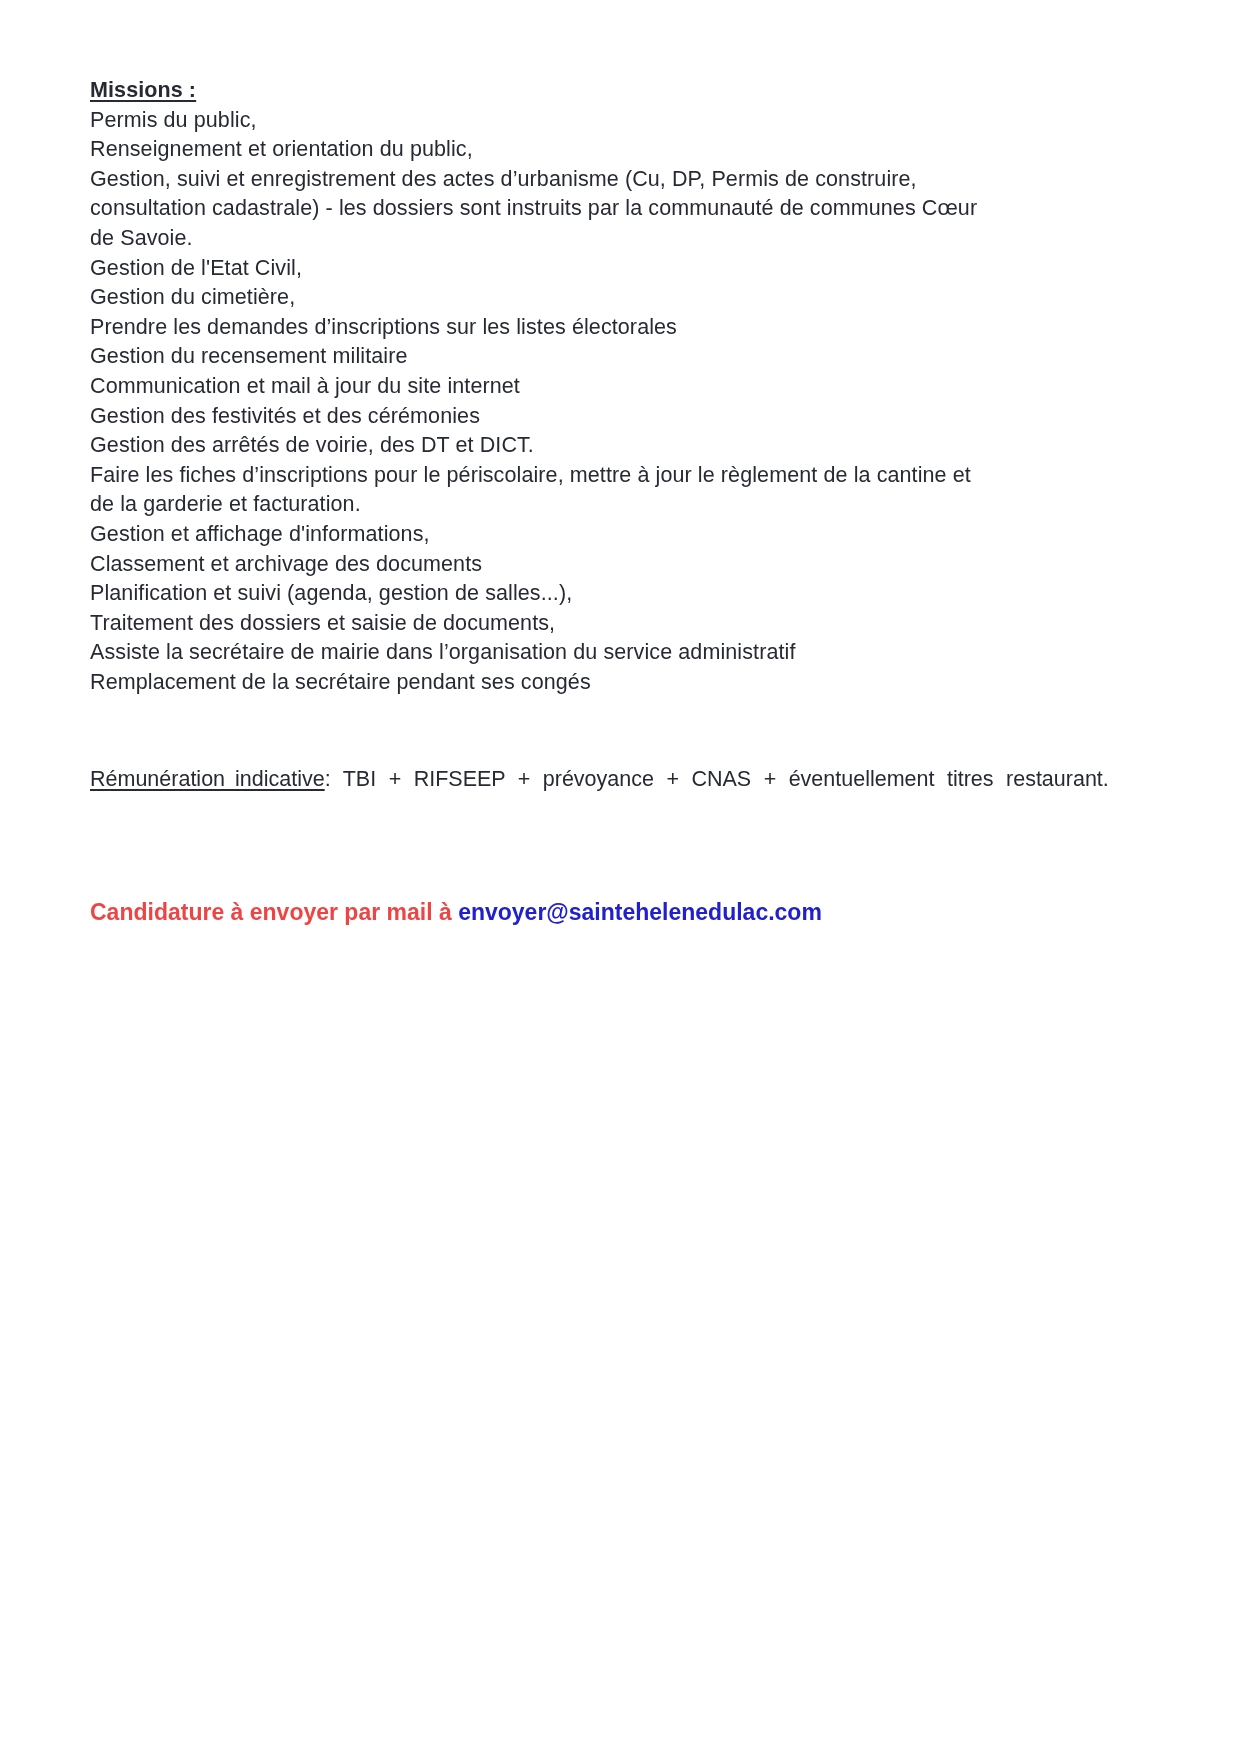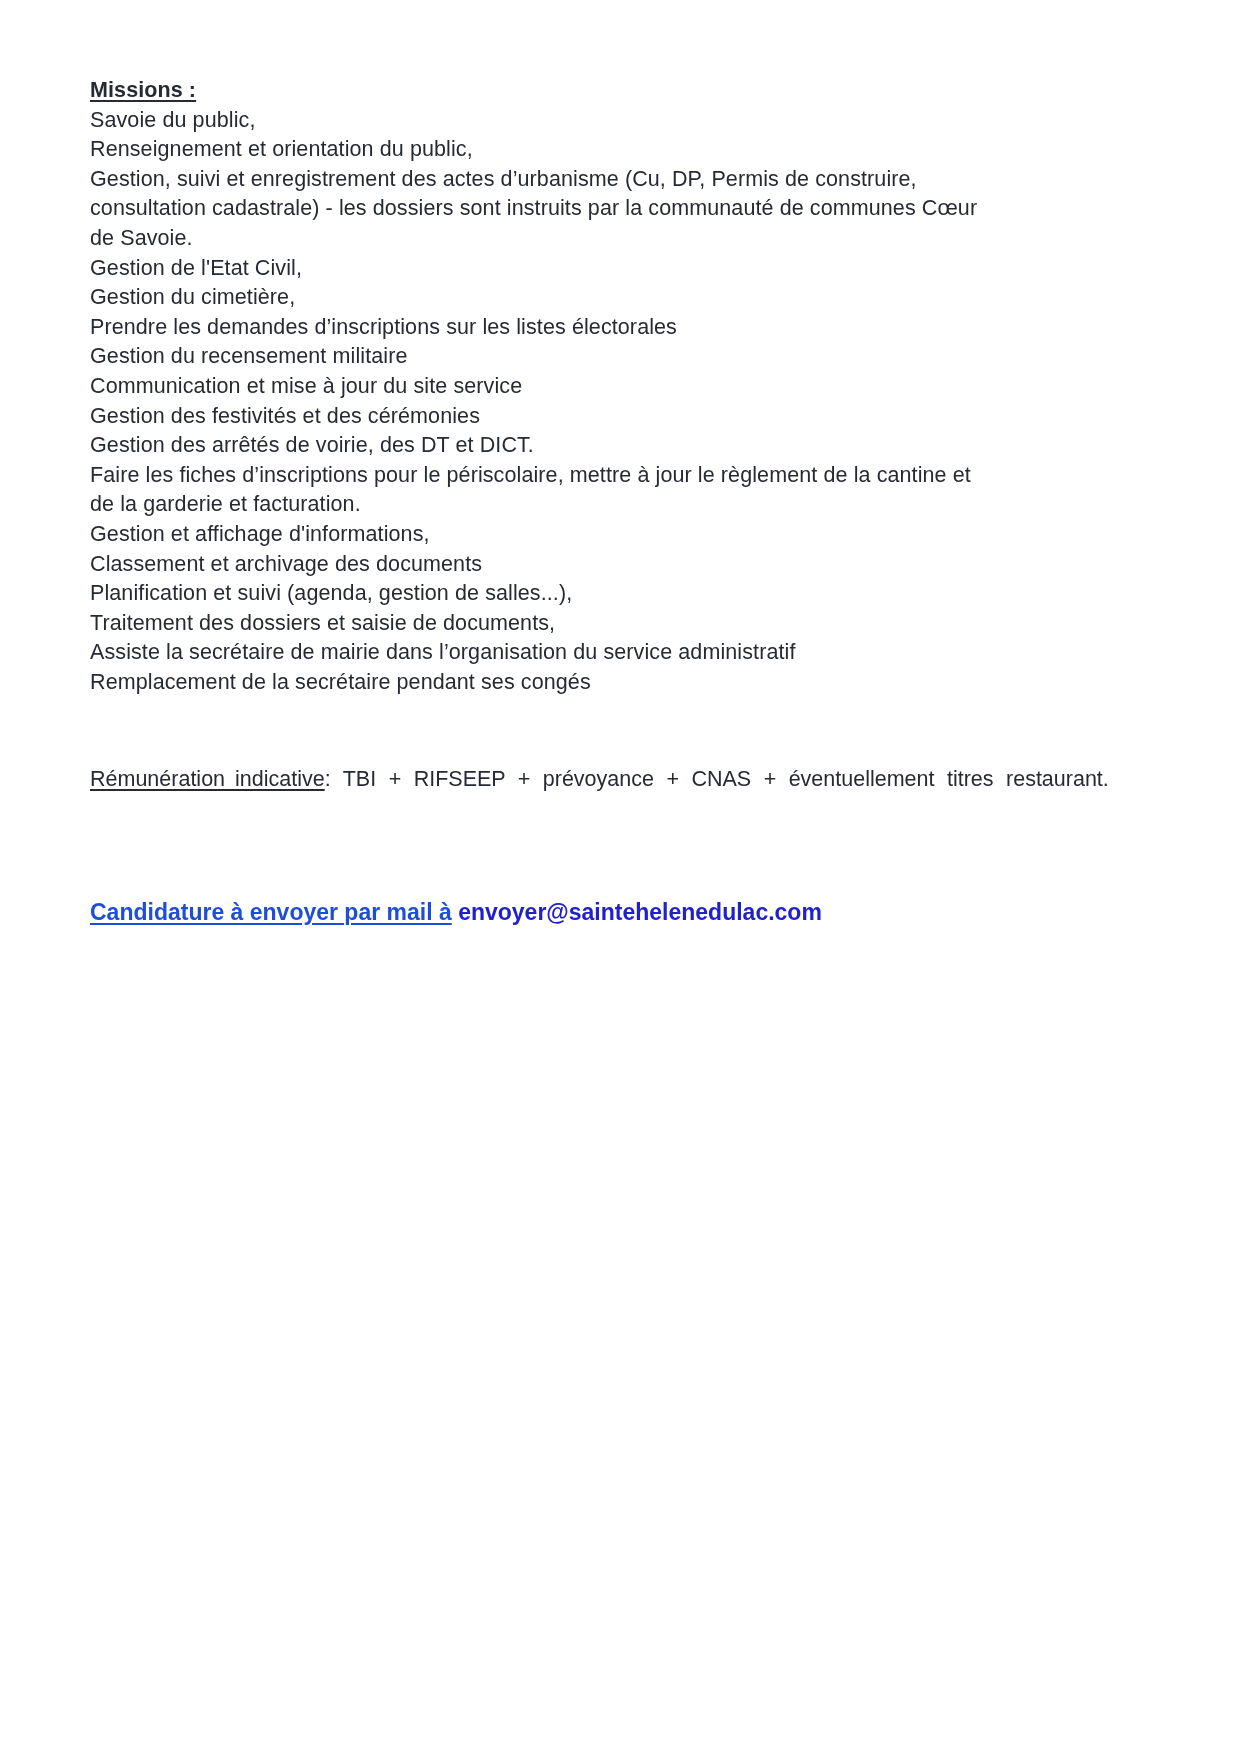--- a/index.html
+++ b/index.html
@@ -72,49 +72,48 @@
     word-spacing: 6.5px;
   }
 
   .candidature {
     color: #161616;
     font-size: 23px;
     line-height: 30px;
     font-weight: bold;
   }
   .candidature-label {
-    text-decoration: underline;
     text-underline-offset: 3px;
-    color: #1d4ed8;
+    color: #ef4444;
   }
   .candidature-email {
     color: #2020cc;
     font-weight: bold;
   }
 </style>
 </head>
 <body>
 
 <div class="page">
   <div class="content">
 
     <div class="doc-text">
       <div>
         <span class="heading-missions">Missions :</span>
       </div>
 
       <ul class="missions-block">
-        <li>Savoie du public,</li>
+        <li>Permis du public,</li>
         <li>Renseignement et orientation du public,</li>
         <li class="mission-wrap">Gestion, suivi et enregistrement des actes d’urbanisme (Cu, DP, Permis de construire, consultation cadastrale) - les dossiers sont instruits par la communauté de communes Cœur de Savoie.</li>
         <li>Gestion de l'Etat Civil,</li>
         <li>Gestion du cimetière,</li>
         <li>Prendre les demandes d’inscriptions sur les listes électorales</li>
         <li>Gestion du recensement militaire</li>
-        <li>Communication et mise à jour du site service</li>
+        <li>Communication et mail à jour du site internet</li>
         <li>Gestion des festivités et des cérémonies</li>
         <li>Gestion des arrêtés de voirie, des DT et DICT.</li>
         <li class="mission-wrap-b">Faire les fiches d’inscriptions pour le périscolaire, mettre à jour le règlement de la cantine et de la garderie et facturation.</li>
         <li>Gestion et affichage d'informations,</li>
         <li>Classement et archivage des documents</li>
         <li>Planification et suivi (agenda, gestion de salles...),</li>
         <li>Traitement des dossiers et saisie de documents,</li>
         <li>Assiste la secrétaire de mairie dans l’organisation du service administratif</li>
         <li>Remplacement de la secrétaire pendant ses congés</li>
       </ul>

